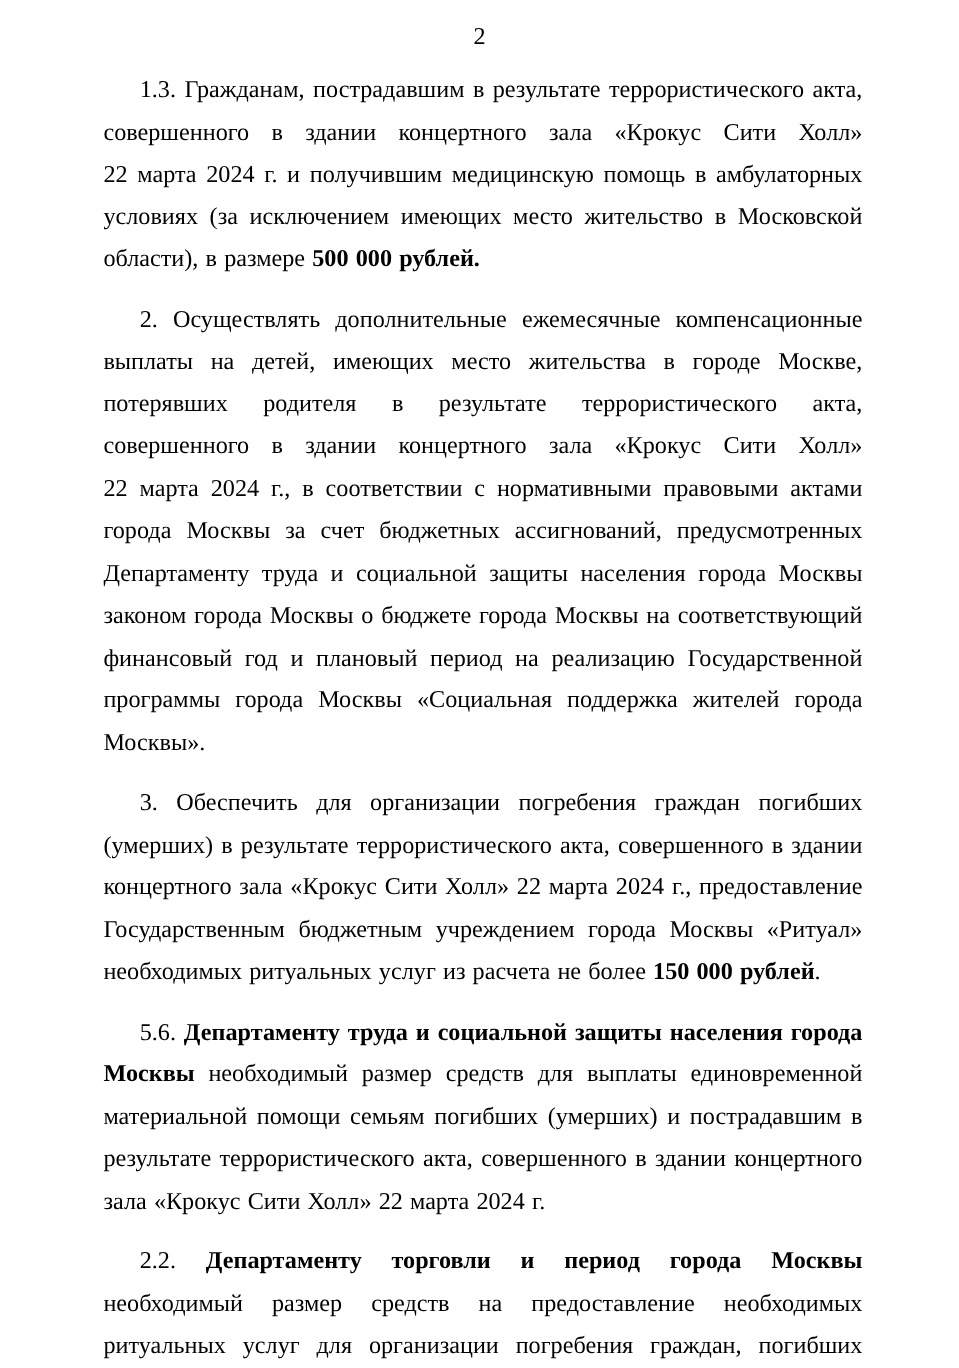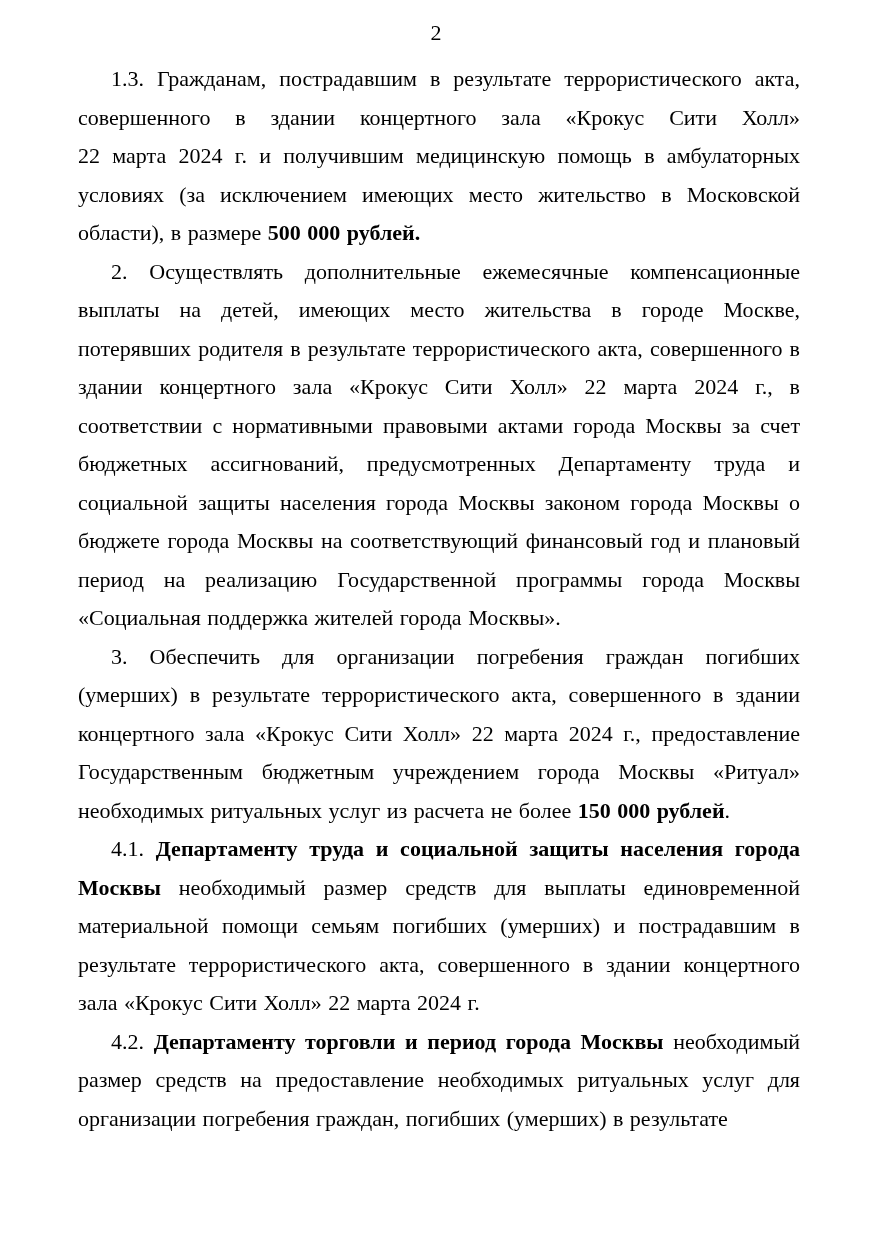--- a/index.html
+++ b/index.html
@@ -18,21 +18,21 @@
     padding-top: 20px;
     font-size: 22px;
     line-height: 26px;
     text-align: center;
   }
   .content {
     margin-top: 14px;
     padding: 0 72px 0 78px;
   }
   p.para {
-    margin: 0;
+    margin: 16px;
     font-size: 22px;
     line-height: 38.5px;
     text-align: justify;
     text-indent: 33px;
     word-spacing: 1px;
     hyphens: none;
   }
   .b { font-weight: bold; }
 </style>
 </head>
@@ -44,18 +44,18 @@
 
   <div class="content">
 
     <p class="para"><span>1.3. Гражданам, пострадавшим в результате террористического акта, совершенного в здании концертного зала «Крокус Сити Холл» 22&nbsp;марта&nbsp;2024 г. и получившим медицинскую помощь в амбулаторных условиях (за исключением имеющих место жительство в Московской области), в размере </span><span class="b">500&nbsp;000 рублей.</span></p>
 
     <p class="para"><span>2. Осуществлять дополнительные ежемесячные компенсационные выплаты на  детей, имеющих место жительства в городе Москве, потерявших  родителя в результате террористического акта, совершенного в здании концертного зала «Крокус Сити Холл»  22&nbsp;марта&nbsp;2024 г., в соответствии с нормативными правовыми актами города Москвы за счет бюджетных ассигнований, предусмотренных Департаменту труда и социальной защиты населения города Москвы законом города Москвы о бюджете города Москвы на соответствующий финансовый год и плановый период на реализацию Государственной программы города Москвы «Социальная поддержка жителей города Москвы».</span></p>
 
     <p class="para"><span>3. Обеспечить для организации погребения граждан погибших (умерших) в результате террористического акта, совершенного в здании концертного зала «Крокус Сити Холл» 22&nbsp;марта&nbsp;2024 г., предоставление Государственным бюджетным учреждением города Москвы «Ритуал» необходимых ритуальных услуг из расчета не более </span><span class="b">150&nbsp;000 рублей</span><span>.</span></p>
 
 
-    <p class="para"><span>4.1. </span><span class="b">Департаменту труда и социальной защиты населения  города Москвы</span><span> необходимый размер средств для выплаты единовременной материальной помощи семьям погибших (умерших) и пострадавшим в результате террористического акта, совершенного в здании концертного зала «Крокус Сити Холл»  22&nbsp;марта&nbsp;2024 г.</span></p>
+    <p class="para"><span>5.6. </span><span class="b">Департаменту труда и социальной защиты населения  города Москвы</span><span> необходимый размер средств для выплаты единовременной материальной помощи семьям погибших (умерших) и пострадавшим в результате террористического акта, совершенного в здании концертного зала «Крокус Сити Холл»  22&nbsp;марта&nbsp;2024 г.</span></p>
 
-    <p class="para"><span>4.2. </span><span class="b">Департаменту торговли и период города Москвы</span><span> необходимый размер средств на предоставление необходимых ритуальных услуг для организации погребения граждан, погибших (умерших) в результате</span></p>
+    <p class="para"><span>2.2. </span><span class="b">Департаменту торговли и период города Москвы</span><span> необходимый размер средств на предоставление необходимых ритуальных услуг для организации погребения граждан, погибших (умерших) в результате</span></p>
 
   </div>
 </div>
 
 </body></html>

